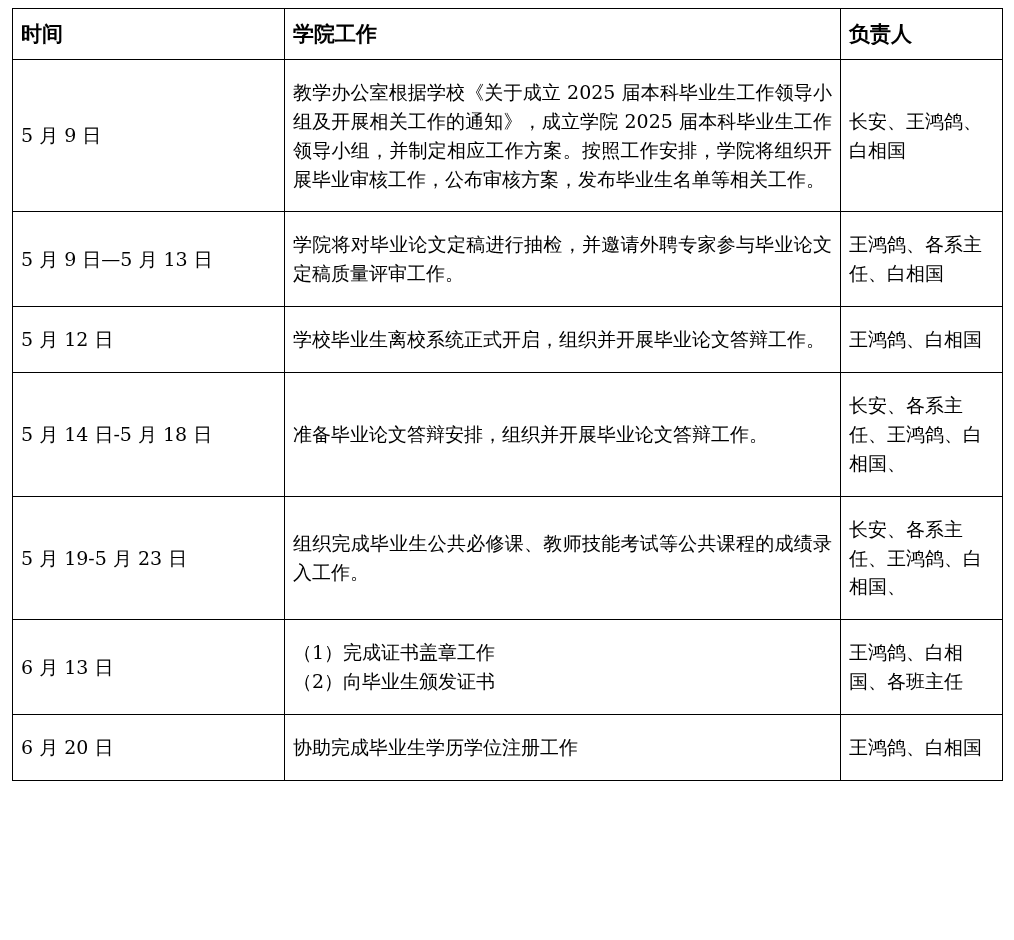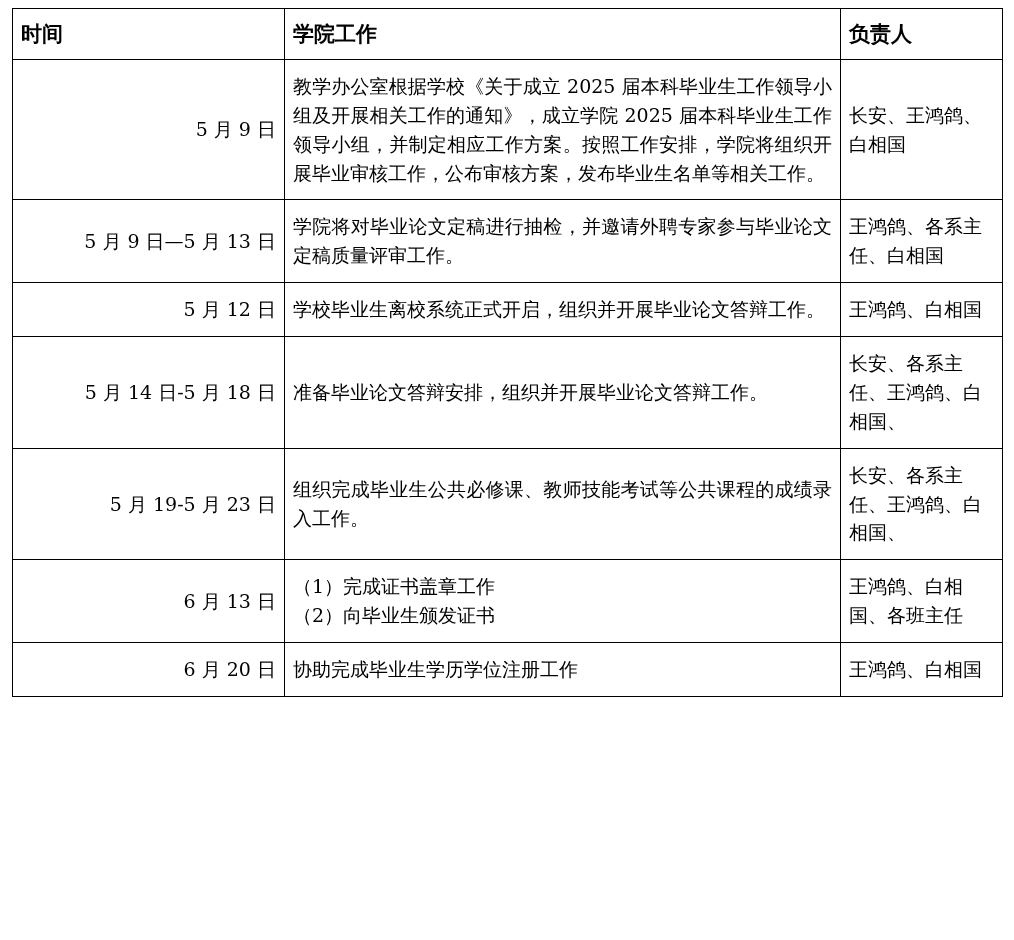--- a/index.html
+++ b/index.html
@@ -22,39 +22,39 @@
   table.schedule {
     border-collapse: collapse;
     table-layout: fixed;
     width: 990px;
     margin: 0;
   }
   table.schedule td,
   table.schedule th {
     border: 1px solid #000000;
     vertical-align: middle;
-    padding: 12px 8px;
+    padding: 18px 8px;
     font-weight: normal;
     font-size: 19px;
     line-height: 1.52;
   }
   col.c-time  { width: 272px; }
   col.c-work  { width: 556px; }
   col.c-owner { width: 162px; }
 
   
   tr.header td {
     font-weight: bold;
     font-size: 21px;
     padding: 9px 8px;
   }
 
   
   td.time {
-    text-align: right;
+    text-align: left;
     font-size: 19px;
     white-space: nowrap;
   }
   td.work {
     text-align: justify;
     text-justify: inter-ideograph;
     font-size: 19px;
   }
   td.owner {
     text-align: left;

